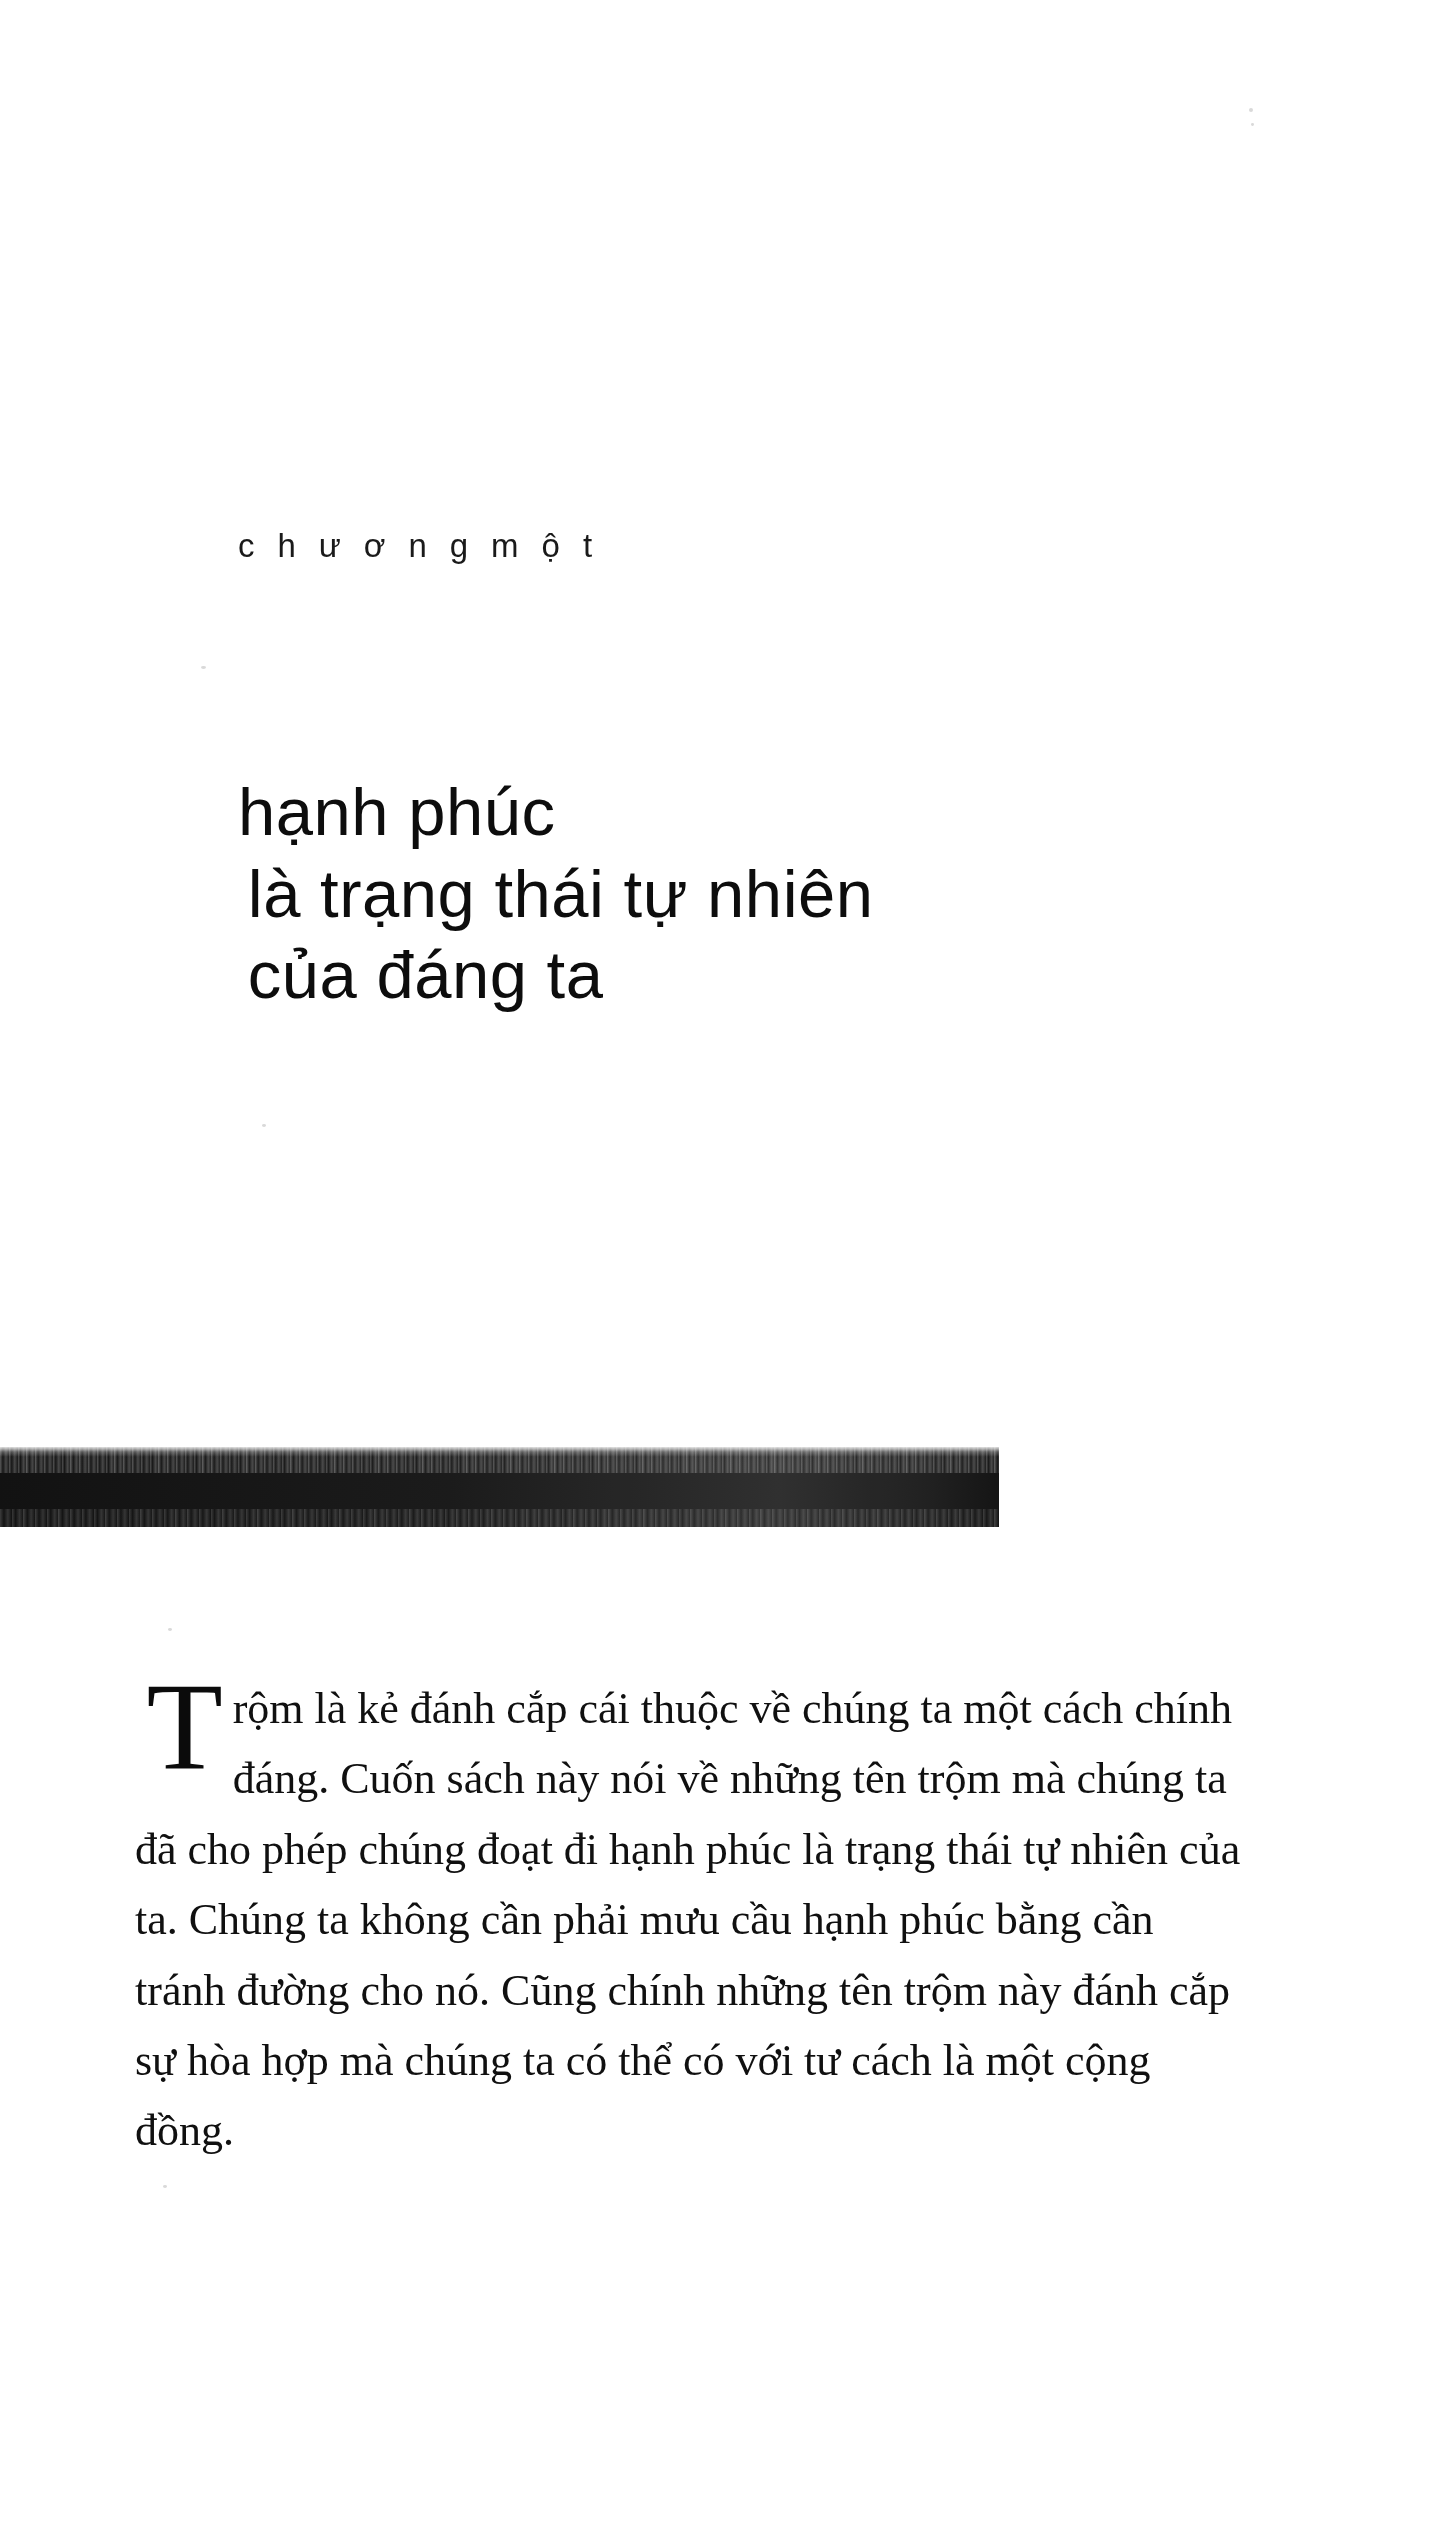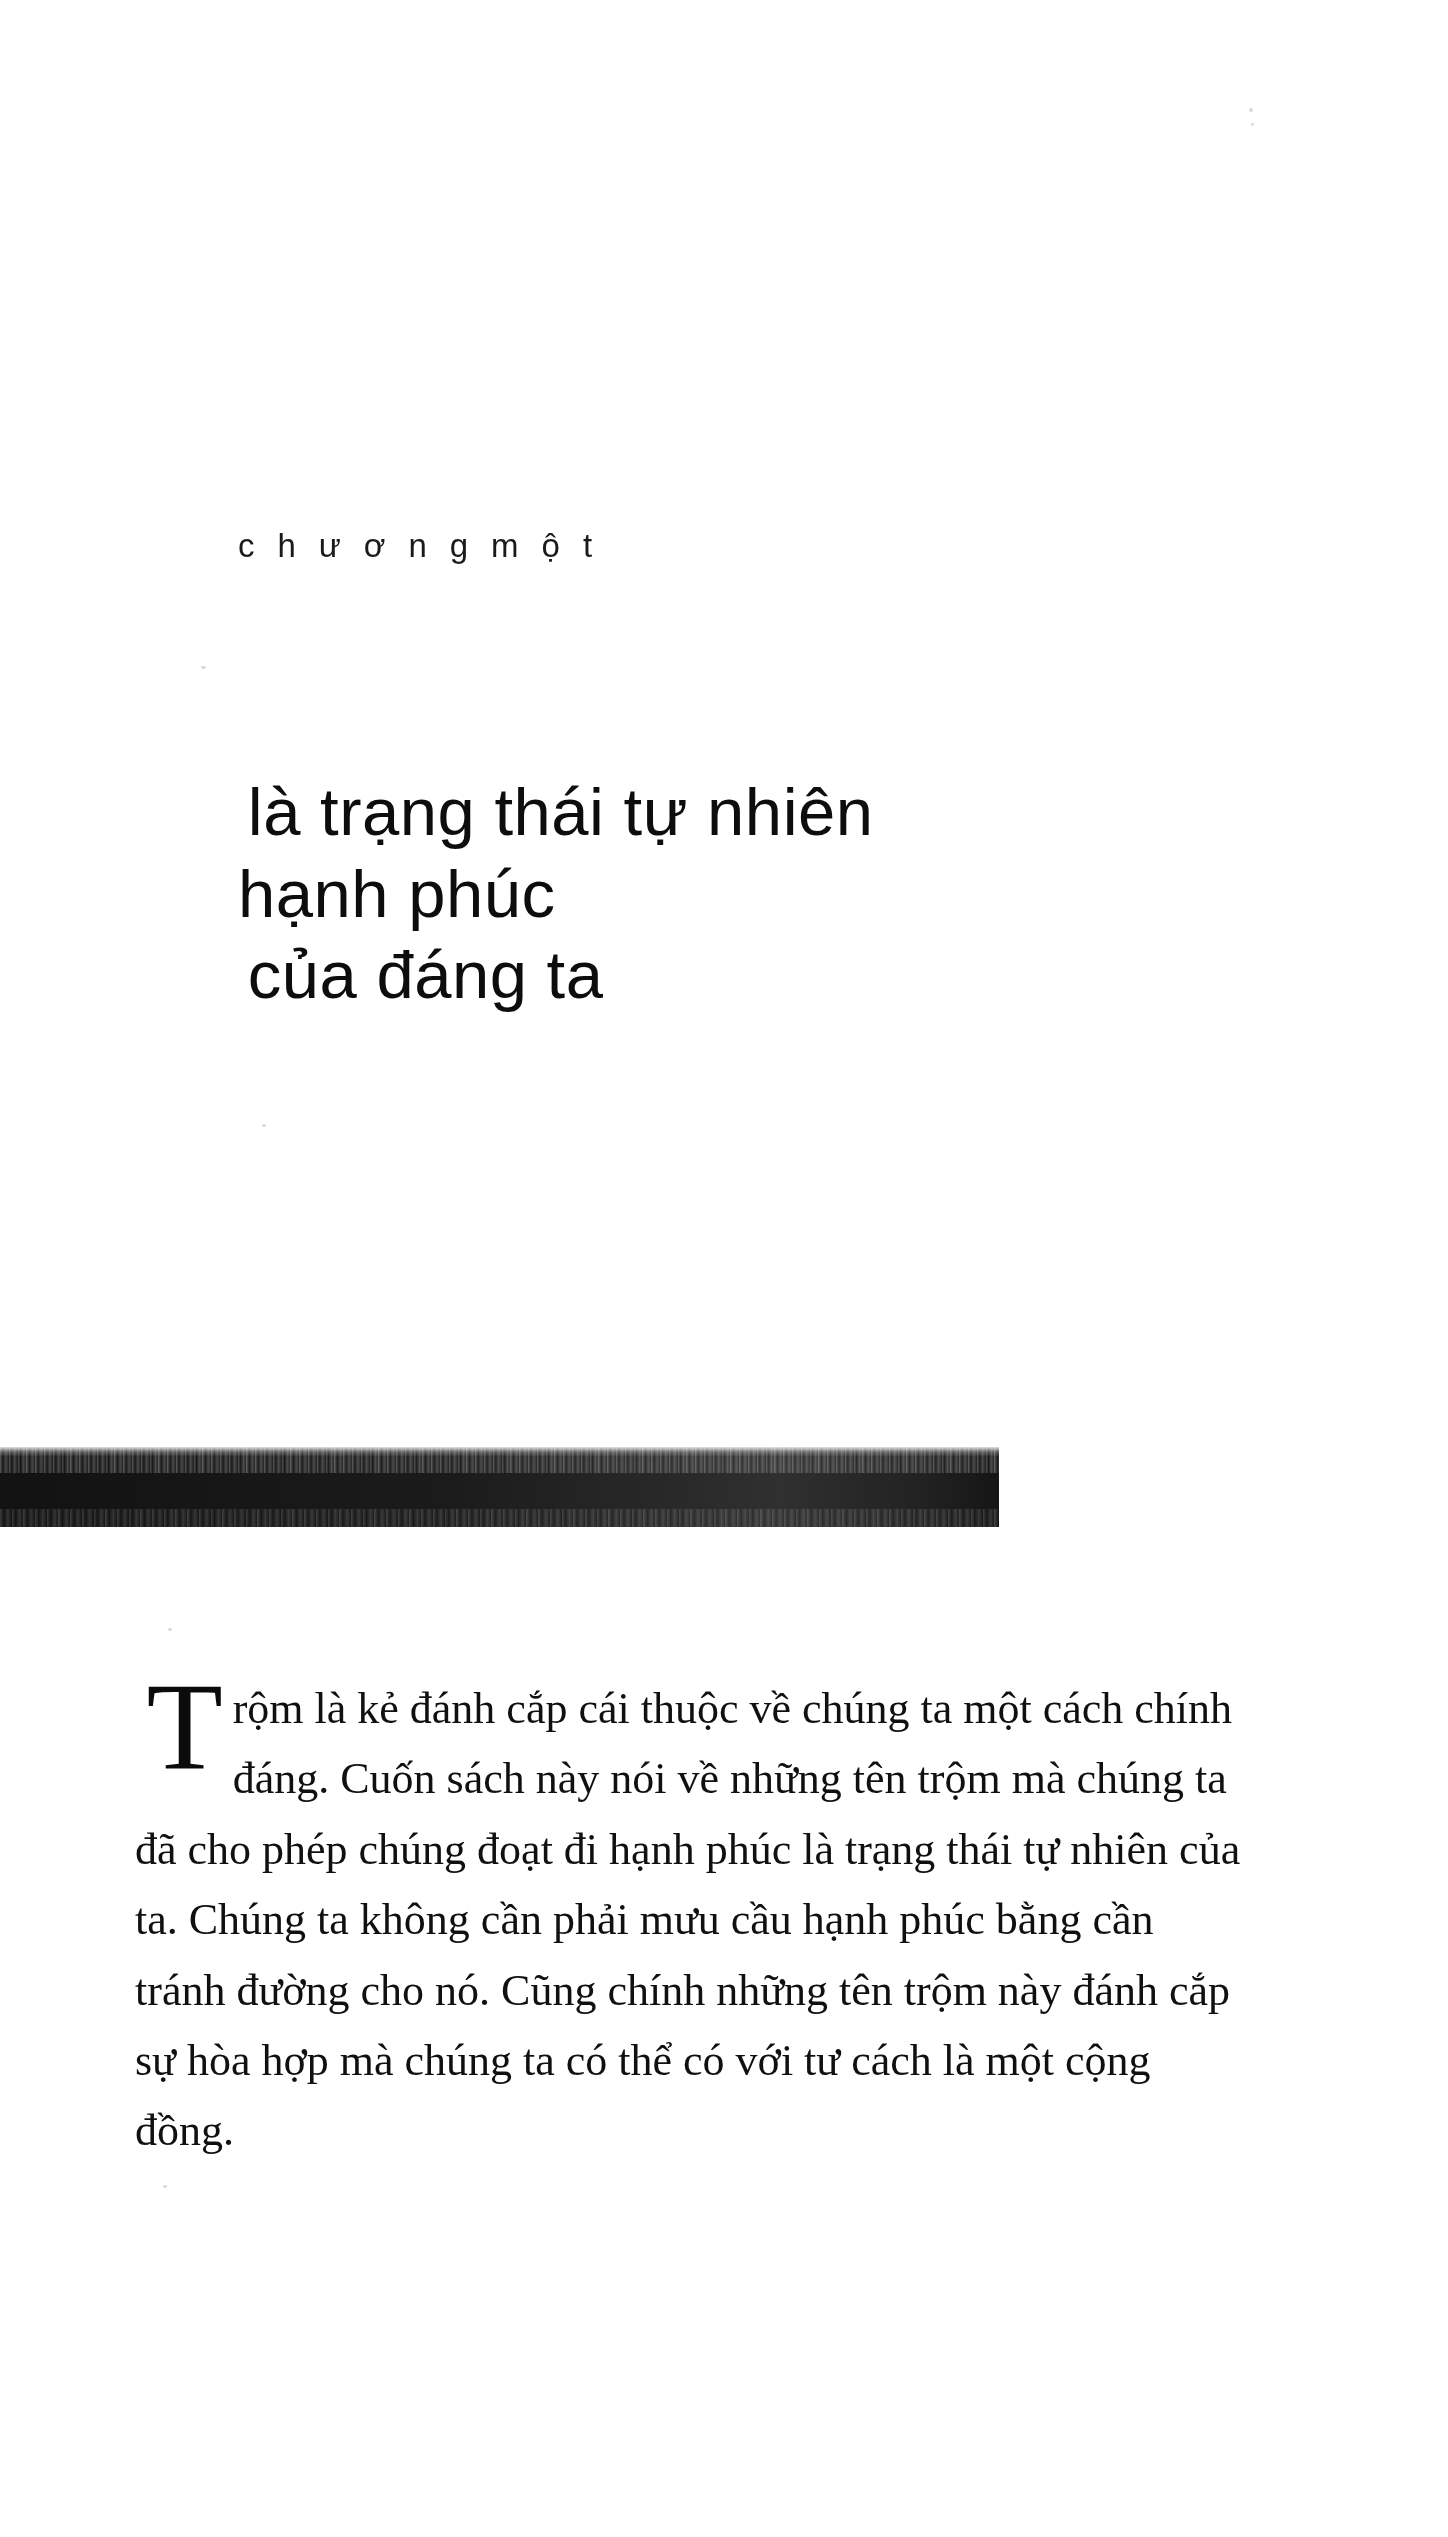--- a/index.html
+++ b/index.html
@@ -145,22 +145,22 @@
   <div class="speck" style="left:1249px; top:108px; width:3.9px; height:3.9px;"></div>
   <div class="speck" style="left:1251px; top:123px; width:2.9px; height:2.9px;"></div>
   <div class="speck" style="left:201px; top:666px; width:4.9px; height:2.9px;"></div>
   <div class="speck" style="left:262px; top:1124px; width:3.9px; height:2.9px;"></div>
   <div class="speck" style="left:168px; top:1628px; width:3.9px; height:2.9px;"></div>
   <div class="speck" style="left:163px; top:2185px; width:3.9px; height:2.9px;"></div>
 
   <div class="chapter-label">c h ư ơ n g   m ộ t</div>
 
   <h1 class="chapter-title">
+    <span class="line">hạnh phúc</span>
     <span class="line indent-1">là trạng thái tự nhiên</span>
-    <span class="line">hạnh phúc</span>
     <span class="line indent-2">của đáng ta</span>
   </h1>
 
   <div class="rule-bar"></div>
 
   <div class="body-copy">
     <span class="dropcap">T</span>
     <p>rộm là kẻ đánh cắp cái thuộc về chúng ta một cách chính đáng. Cuốn sách này nói về những tên trộm mà chúng ta đã cho phép chúng đoạt đi hạnh phúc là trạng thái tự nhiên của ta. Chúng ta không cần phải mưu cầu hạnh phúc bằng cần tránh đường cho nó. Cũng chính những tên trộm này đánh cắp sự hòa hợp mà chúng ta có thể có với tư cách là một cộng đồng.</p>
   </div>
 

